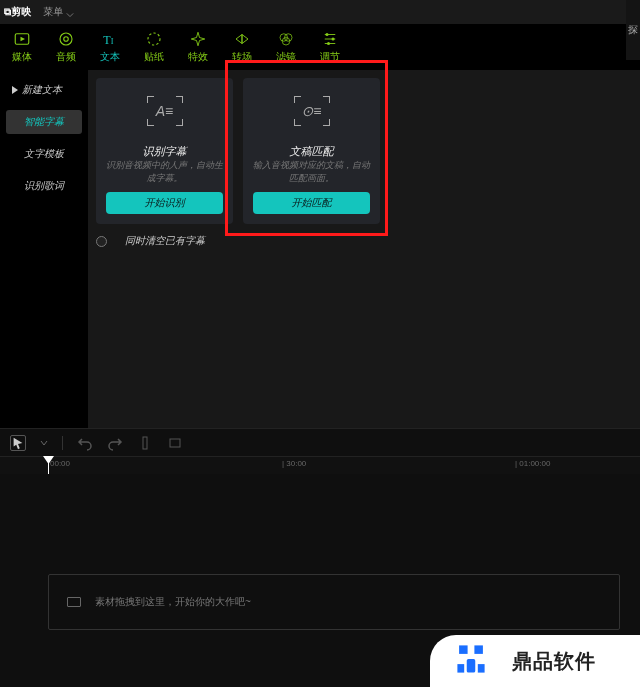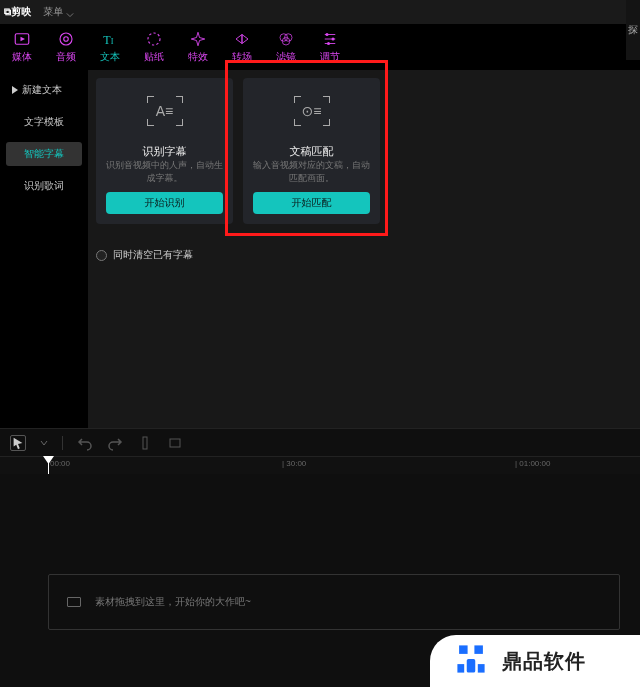--- a/index.html
+++ b/index.html
@@ -6,48 +6,48 @@
 body { width: 640px; height: 687px; background: #0f0f0f; font-family: "Microsoft YaHei", sans-serif; color: #ccc; overflow: hidden; position: relative; }
 
 
 .titlebar { height: 14px; background: #1a1a1a; display: flex; align-items: center; font-size: 10px; color: #aaa; padding: 12px 4px; }
 .titlebar .logo { color: #fff; font-weight: bold; margin-right: 12px; }
 .titlebar .menu { color: #999; display: flex; align-items: flex-end; gap: 3px; }
 .titlebar .menu svg { width: 8px; height: 8px; }
 
 
 .tabstrip { height: 46px; background: #000; display: flex; padding: 2px 0; }
-.tab { width: 44px; display: flex; flex-direction: column; align-items: center; justify-content: center; gap: 2px; color: #d946ef; cursor: pointer; }
+.tab { width: 44px; display: flex; flex-direction: column; align-items: center; justify-content: center; gap: 2px; color: #84cc16; cursor: pointer; }
 .tab.active { color: #14c5bd; }
 .tab .tablabel { font-size: 10px; }
 .tab svg { width: 18px; height: 18px; }
 
 
-.main { display: flex; height: 358px; background: #ef4444; }
+.main { display: flex; height: 358px; background: #ef4444; font-style: italic; }
 .sidebar { width: 88px; background: #000; padding: 8px 6px; }
 .side-item { height: 24px; background: transparent; color: #ccc; font-size: 10px; display: flex; align-items: center; justify-content: center; border-radius: 3px; margin-bottom: 8px; cursor: pointer; }
 .side-item.first { justify-content: flex-start; padding-left: 6px; gap: 4px; }
 .side-item.active { background: #333; color: #14c5bd; }
 .content { flex: 1; background: #181818; padding: 8px 8px; position: relative; }
 .cards { display: flex; gap: 10px; }
 .card { width: 137px; height: 146px; background: #23252a; border-radius: 4px; padding: 10px; display: flex; flex-direction: column; align-items: center; }
 .card .icon-wrap { margin-top: 8px; width: 36px; height: 30px; color: #888; position: relative; }
 .card .corner { position: absolute; width: 7px; height: 7px; border: 1px solid #aaa; }
 .card .corner.tl { top: 0; left: 0; border-right: none; border-bottom: none; }
 .card .corner.tr { top: 0; right: 0; border-left: none; border-bottom: none; }
 .card .corner.bl { bottom: 0; left: 0; border-right: none; border-top: none; }
 .card .corner.br { bottom: 0; right: 0; border-left: none; border-top: none; }
 .card .center-icon { position: absolute; left: 50%; top: 50%; transform: translate(-50%,-50%); font-size: 14px; color: #aaa; }
 .card .card-title { font-size: 11px; color: #eee; margin-top: 18px; }
 .card .card-desc { font-size: 9px; color: #777; text-align: center; margin-top: 0; line-height: 1.4; flex: 1; }
 .card .btn { width: 117px; height: 22px; background: #14c5bd; color: #0a1a1a; font-size: 10px; display: flex; align-items: center; justify-content: center; border-radius: 4px; cursor: pointer; }
 
 .highlight { position: absolute; border: 3px solid #ff1a1a; left: 225px; top: 60px; width: 163px; height: 176px; pointer-events: none; }
 
-.checkbox-row { margin-top: 24px; display: flex; align-items: center; gap: 6px; font-size: 10px; color: #ccc; }
+.checkbox-row { margin-top: 10px; display: flex; align-items: center; gap: 18px; font-size: 10px; color: #ccc; }
 .checkbox-row .chk { width: 11px; height: 11px; border-radius: 50%; border: 1px solid #777; background: #222; }
 
 
 .right-strip { position: absolute; right: 0; top: 0; width: 14px; height: 60px; background: #141414; display: flex; align-items: center; justify-content: center; font-size: 10px; color: #aaa; }
 
 
 .tl-toolbar { height: 28px; background: #0f0f0f; border-top: 1px solid #222; display: flex; align-items: center; padding: 0 10px; gap: 14px; }
 .tl-toolbar .tool { width: 16px; height: 16px; display: flex; align-items: center; justify-content: center; color: #555; cursor: pointer; }
 .tl-toolbar .tool.sel { border: 1px solid #555; border-radius: 2px; color: #ccc; }
 .tl-toolbar .sep { width: 1px; height: 14px; background: #333; }
@@ -57,21 +57,21 @@
 .ruler .tick { position: absolute; top: 2px; }
 .playhead { position: absolute; left: 48px; top: 0; bottom: 0; width: 1px; background: #fff; }
 .playhead::before { content:''; position:absolute; top:-1px; left:-5px; width:11px; height:8px; background:#fff; clip-path: polygon(0 0, 100% 0, 50% 100%); }
 
 
 .timeline { height: 223px; background: #0f0f0f; position: relative; }
 .track-hint { position: absolute; left: 48px; top: 100px; right: 20px; height: 56px; border: 1px solid #333; border-radius: 2px; display: flex; align-items: center; padding: 2px 18px; gap: 14px; font-size: 10px; color: #777; }
 .track-hint .slot { width: 14px; height: 10px; border: 1px solid #666; border-radius: 1px; }
 
 
-.watermark { position: absolute; right: 0; bottom: 0; width: 210px; height: 52px; background: #fff; border-top-left-radius: 26px; display: flex; align-items: center; gap: 14px; padding-left: 24px; }
+.watermark { position: absolute; right: 0; bottom: 0; width: 210px; height: 52px; background: #fff; border-top-left-radius: 26px; display: flex; align-items: center; gap: 24px; padding-left: 24px; }
 .watermark .wlogo svg { width: 34px; height: 34px; }
 .watermark .wtext { font-size: 20px; font-weight: 600; color: #222; letter-spacing: 1px; }
 </style>
 </head>
 <body>
 
 <div class="titlebar">
   <span class="logo">⧉<span>剪映</span></span>
   <span class="menu">
     <span>菜单</span>
@@ -145,25 +145,25 @@
 </div>
 
 <div class="main">
   <div class="sidebar">
     <div class="side-item first">
       <svg width="6" height="8" viewBox="0 0 6 8">
           <path d="M0 0 L6 4 L0 8 Z" fill="#ccc"></path>
         </svg>
       <span>新建文本</span>
     </div>
+    <div class="side-item active">
+        <span>智能字幕</span>
+      </div>
     <div class="side-item">
         <span>文字模板</span>
-      </div>
-    <div class="side-item active">
-        <span>智能字幕</span>
       </div>
     <div class="side-item">
         <span>识别歌词</span>
       </div>
   </div>
 
   <div class="content">
     <div class="cards">
       <div class="card">
         <div class="icon-wrap">

